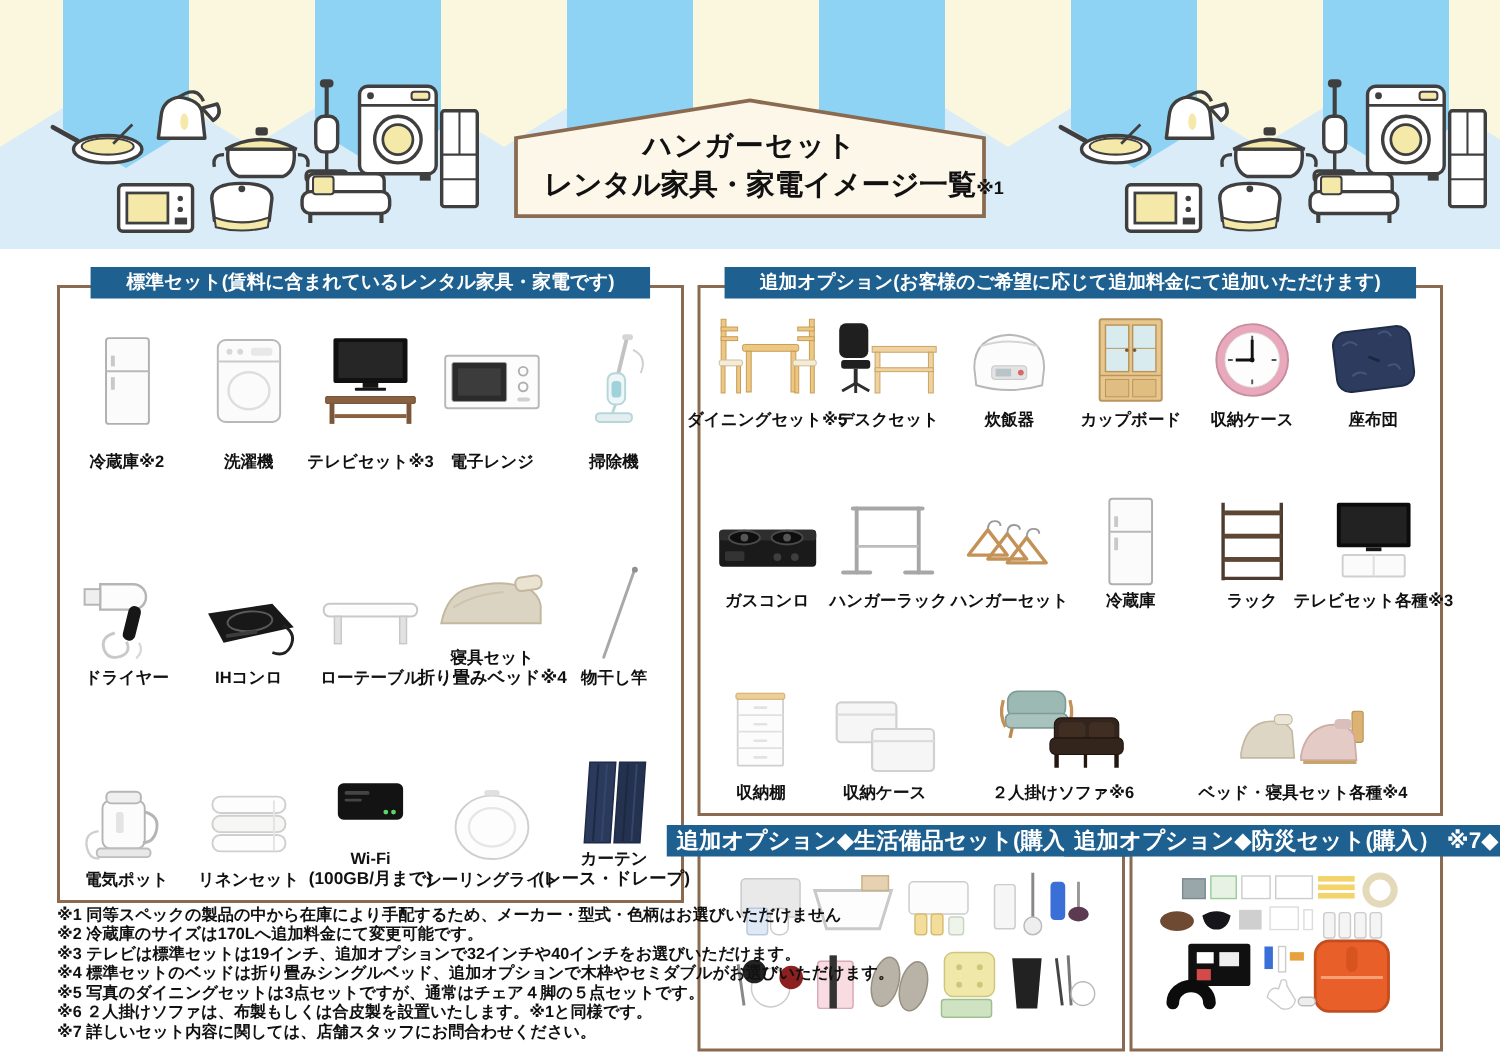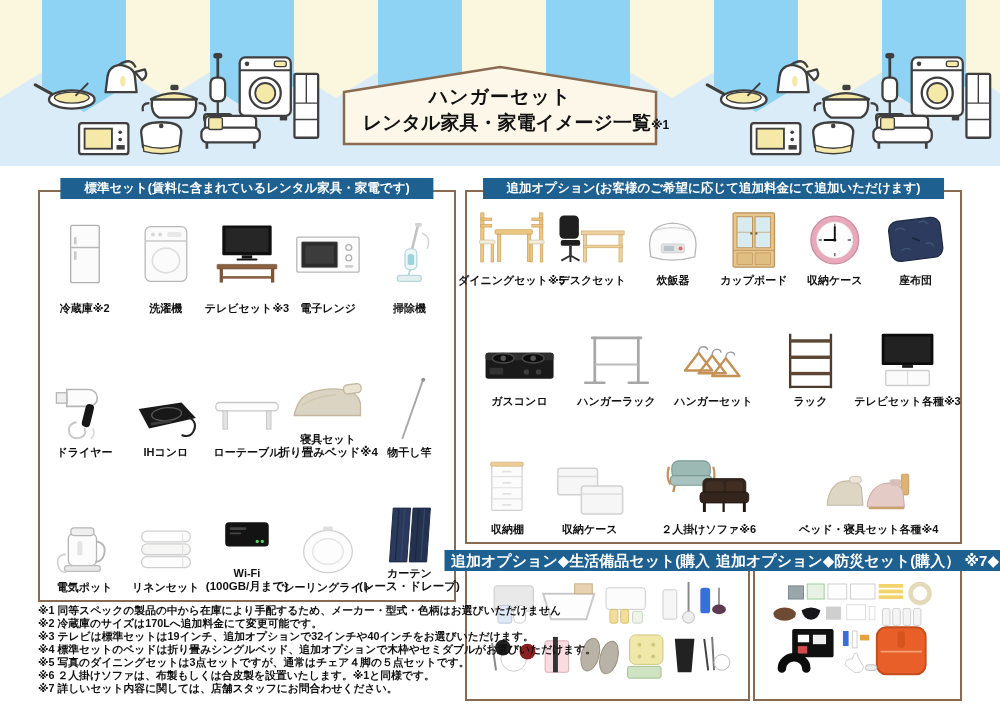--- a/index.html
+++ b/index.html
@@ -566,20 +566,26 @@
             <div class="prod-label">ハンガーラック</div>
           </div>
           <div class="prod-item">
             <svg class="prod-icon" viewBox="0 0 120 100">
               <use href="#sym-hangers" xlink:href="#sym-hangers"></use>
             </svg>
             <div class="prod-label">ハンガーセット</div>
           </div>
           <div class="prod-item">
             <svg class="prod-icon" viewBox="0 0 120 100">
+              <use href="#sym-fridge" xlink:href="#sym-fridge"></use>
+            </svg>
+            <div class="prod-label">冷蔵庫</div>
+          </div>
+          <div class="prod-item">
+            <svg class="prod-icon" viewBox="0 0 120 100">
               <use href="#sym-rack" xlink:href="#sym-rack"></use>
             </svg>
             <div class="prod-label">ラック</div>
           </div>
           <div class="prod-item">
             <svg class="prod-icon" viewBox="0 0 120 100">
               <use href="#sym-tv" xlink:href="#sym-tv"></use>
             </svg>
             <div class="prod-label">テレビセット各種※3</div>
           </div>

